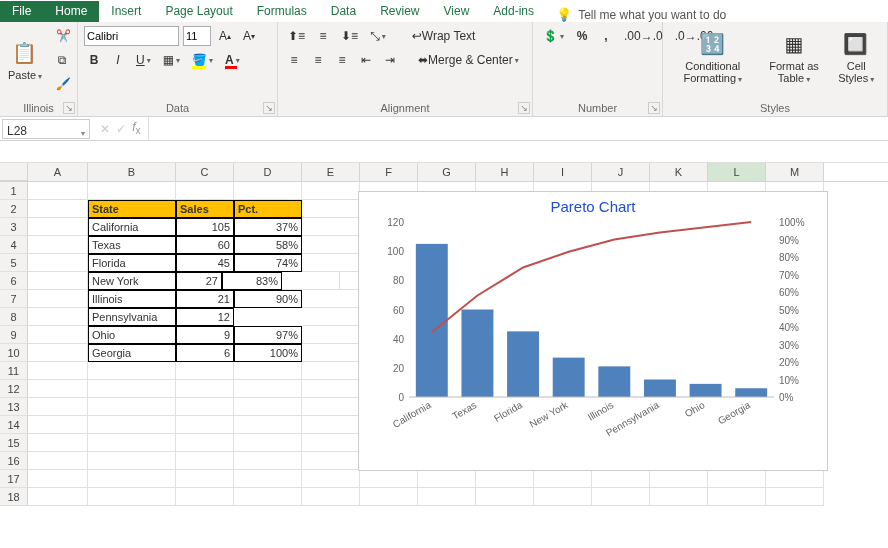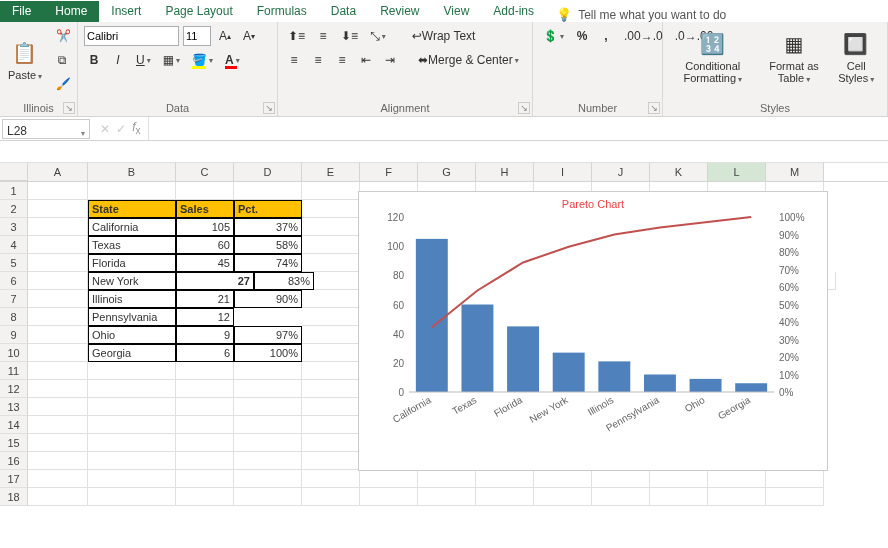--- a/index.html
+++ b/index.html
@@ -51,21 +51,21 @@
   .rn { width:28px; height:18px; background:#f3f2f1; border-right:1px solid #d4d4d4; border-bottom:1px solid #e0e0e0; display:flex; align-items:center; justify-content:center; font-size:11px; color:#444; }
   .cells { position:relative; }
   .cellrow { display:flex; height:18px; }
   .cell { border-right:1px solid #e0e0e0; border-bottom:1px solid #e0e0e0; padding:0 3px; font-size:11px; display:flex; align-items:center; overflow:hidden; white-space:nowrap; }
   .thdr { background:#ffc000; font-weight:bold; border:1px solid #000 !important; }
   .tcell { border:1px solid #000 !important; background:#fff; }
   .ralign { justify-content:flex-end; }
 
   
   .chartbox { position:absolute; left:330px; top:9px; width:470px; height:280px; background:#fff; border:1px solid #ccc; }
-  .chart-title { text-align:center; font-size:11px; color:#ef4444; padding:6px 0 2px; }
+  .chart-title { text-align:center; font-size:15px; color:#1d4ed8; padding:6px 0 2px; }
   .chart-area { position:relative; height:230px; margin:0 10px; }
 
   svg { overflow:visible; }
 </style>
 </head>
 <body>
 
 <div class="titlebar">
   <div class="tab file">File</div>
   <div class="tab active">Home</div>
@@ -361,21 +361,21 @@
           <div class="cell" style="width: 58px;"></div>
           <div class="cell" style="width: 58px;"></div>
           <div class="cell" style="width: 58px;"></div>
           <div class="cell" style="width: 58px;"></div>
           <div class="cell" style="width: 58px;"></div>
           <div class="cell" style="width: 58px;"></div>
         </div>
         <div class="cellrow">
           <div class="cell" style="width: 60px;"></div>
           <div class="cell tcell" style="width: 88px;">New York</div>
-          <div class="cell tcell ralign" style="width: 78px; font-weight: bold;">27</div>
+          <div class="cell tcell ralign" style="width: 46px;">27</div>
           <div class="cell tcell ralign" style="width: 60px;">83%</div>
           <div class="cell" style="width: 58px;"></div>
           <div class="cell" style="width: 58px;"></div>
           <div class="cell" style="width: 58px;"></div>
           <div class="cell" style="width: 58px;"></div>
           <div class="cell" style="width: 58px;"></div>
           <div class="cell" style="width: 58px;"></div>
           <div class="cell" style="width: 58px;"></div>
           <div class="cell" style="width: 58px;"></div>
           <div class="cell" style="width: 58px;"></div>

